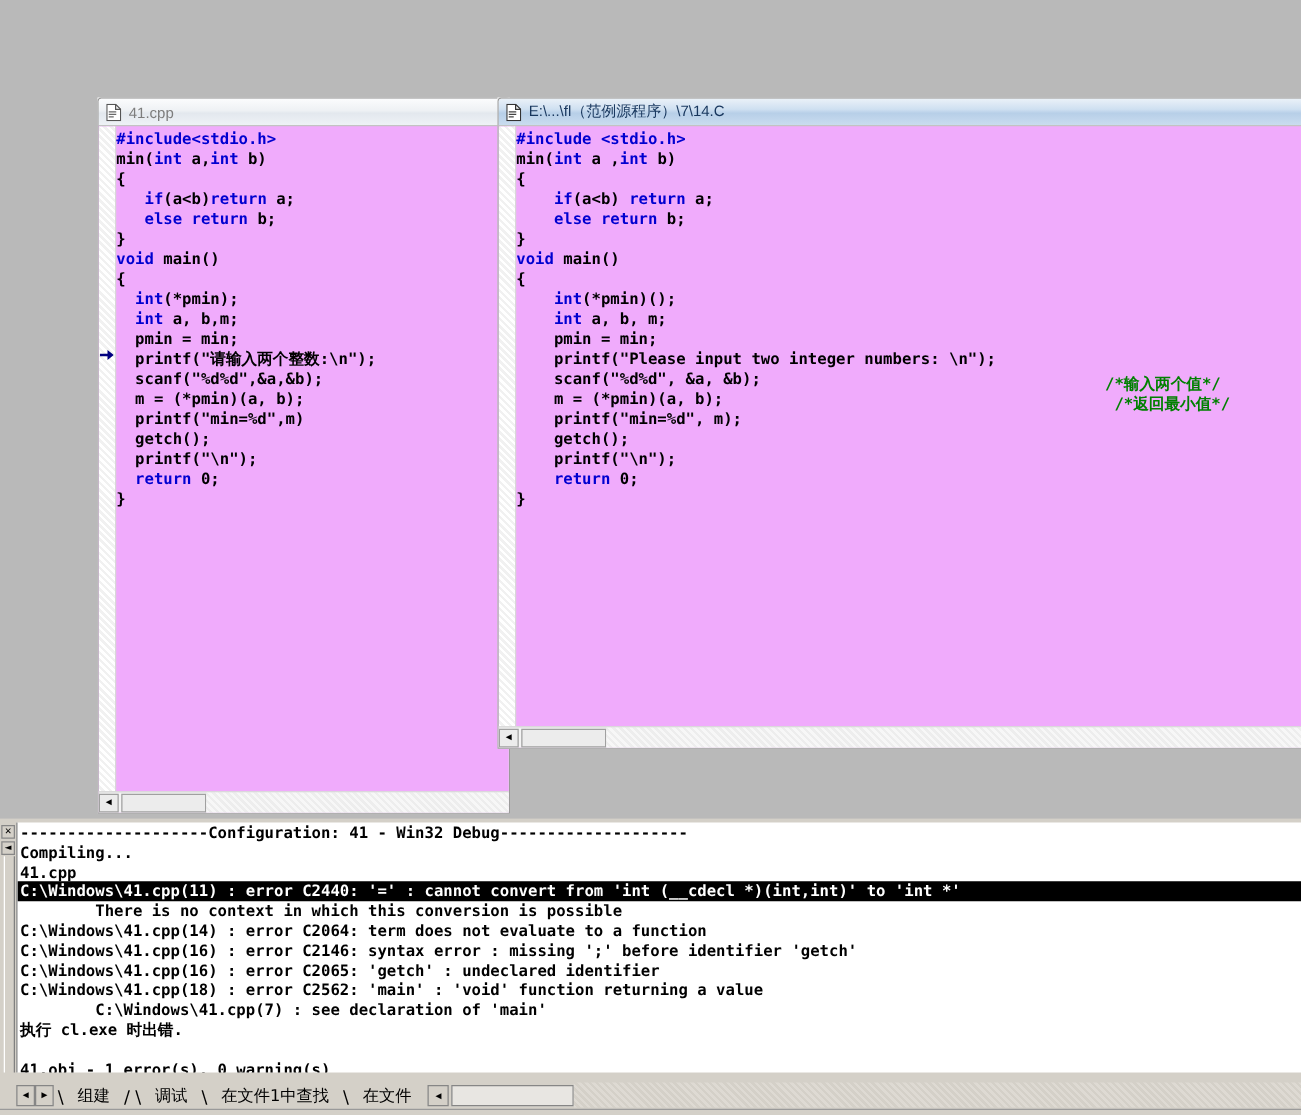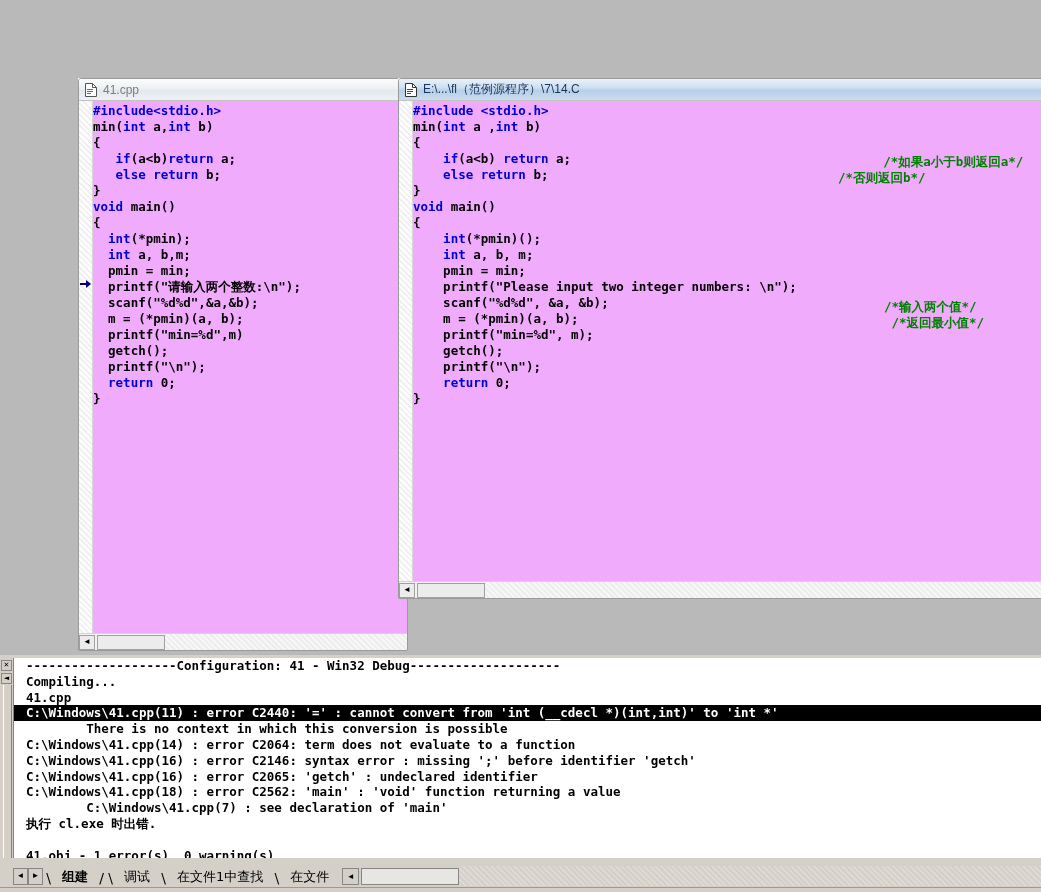--- a/index.html
+++ b/index.html
@@ -126,21 +126,21 @@
   .out-text{
     position:absolute;left:13px;top:3px;right:0;bottom:34px;
     background:#ffffff;
     font-family:"DejaVu Sans Mono","Liberation Mono",monospace;
     font-size:12.5px;line-height:15.8px;
     font-weight:bold;
     color:#000;white-space:pre;
     overflow:hidden;
     border-left:1px solid #808080;
   }
-  .out-line{height:15.8px;padding-left:12px;}
+  .out-line{height:15.8px;padding-left:2px;}
   .out-line.hl{background:#000000;color:#ffffff;}
 
   
   .tabstrip{
     position:absolute;left:0;bottom:0;width:1041px;height:31px;
     background:#d4d0c8;
   }
   .tabstrip-inner{
     position:absolute;left:13px;top:4px;height:22px;right:0;
     display:flex;align-items:center;
@@ -153,21 +153,21 @@
   .tabs{
     display:flex;align-items:flex-end;height:20px;margin-left:1px;
     background:#d4d0c8;
   }
   .tab{
     position:relative;height:19px;display:flex;align-items:center;
     padding:0 9px 0 9px;font-size:13px;color:#000;
     font-family:"DejaVu Sans","Liberation Sans",sans-serif;
     white-space:nowrap;
   }
-  .tab.active{font-weight:bold;text-align:right;}
+  .tab.active{font-weight:normal;text-align:right;}
   .tab-scroll{
     width:17px;height:17px;background:#d4d0c8;border:1px solid #868686;
     box-sizing:border-box;display:flex;align-items:center;justify-content:center;
     font-size:8px;margin-left:4px;
   }
   .tab-scroll-track{
     width:98px;height:17px;background:#e8e6e2;border:1px solid #868686;
     box-sizing:border-box;margin-left:2px;
   }
   .tab-hatch{flex:1;height:20px;background:
@@ -238,21 +238,20 @@
       <div class="code" id="code-right"><div class="code-line"><span class="kw">#include &lt;stdio.h&gt;</span></div><div class="code-line"><span>min(</span><span class="kw">int</span><span> a ,</span><span class="kw">int</span><span> b)</span></div><div class="code-line"><span>{</span></div><div class="code-line"><span>    </span><span class="kw">if</span><span>(a&lt;b) </span><span class="kw">return</span><span> a;</span></div><div class="code-line"><span>    </span><span class="kw">else return</span><span> b;</span></div><div class="code-line"><span>}</span></div><div class="code-line"><span class="kw">void</span><span> main()</span></div><div class="code-line"><span>{</span></div><div class="code-line"><span>    </span><span class="kw">int</span><span>(*pmin)();</span></div><div class="code-line"><span>    </span><span class="kw">int</span><span> a, b, m;</span></div><div class="code-line"><span>    pmin = min;</span></div><div class="code-line"><span>    printf("Please input two integer numbers: \n");</span></div><div class="code-line"><span>    scanf("%d%d", &amp;a, &amp;b);</span></div><div class="code-line"><span>    m = (*pmin)(a, b);</span></div><div class="code-line"><span>    printf("min=%d", m);</span></div><div class="code-line"><span>    getch();</span></div><div class="code-line"><span>    printf("\n");</span></div><div class="code-line"><span>    </span><span class="kw">return</span><span> 0;</span></div><div class="code-line"><span>}</span></div></div>
     </div>
 
     <div class="hscroll" style="left:1px;bottom:1px;width:646px;">
       <div class="sb-arrow">◄</div>
       <div class="sb-thumb"></div>
       <div class="sb-track"></div>
     </div>
   </div>
 
-  <div class="cmt-col" style="left:838px;top:154px;" id="cmt-top"><div>      /*如果a小于b则返回a*/</div><div>/*否则返回b*/</div></div>
   <div class="cmt-col" style="left:840px;top:299px;margin-left:44px;" id="cmt-mid"><div>/*输入两个值*/</div><div> /*返回最小值*/</div></div>
 </div>
 
 <div id="output-pane">
   <div class="out-splitter"></div>
 
   <div class="out-left-ctl">
     <div class="mini-btn" style="margin-top:2px;">✕</div>
     <div class="mini-btn" style="margin-top:2px;">◄</div>
     <div class="vrail"></div>

